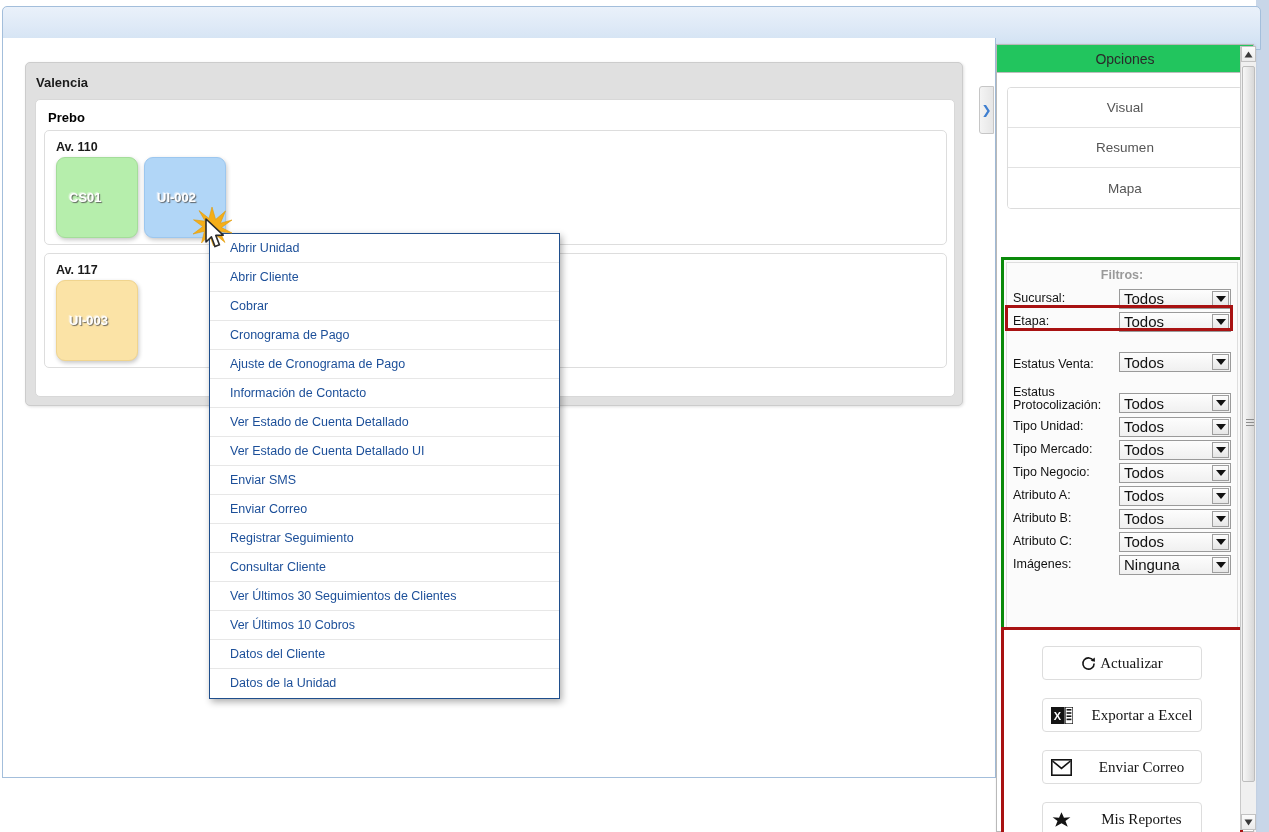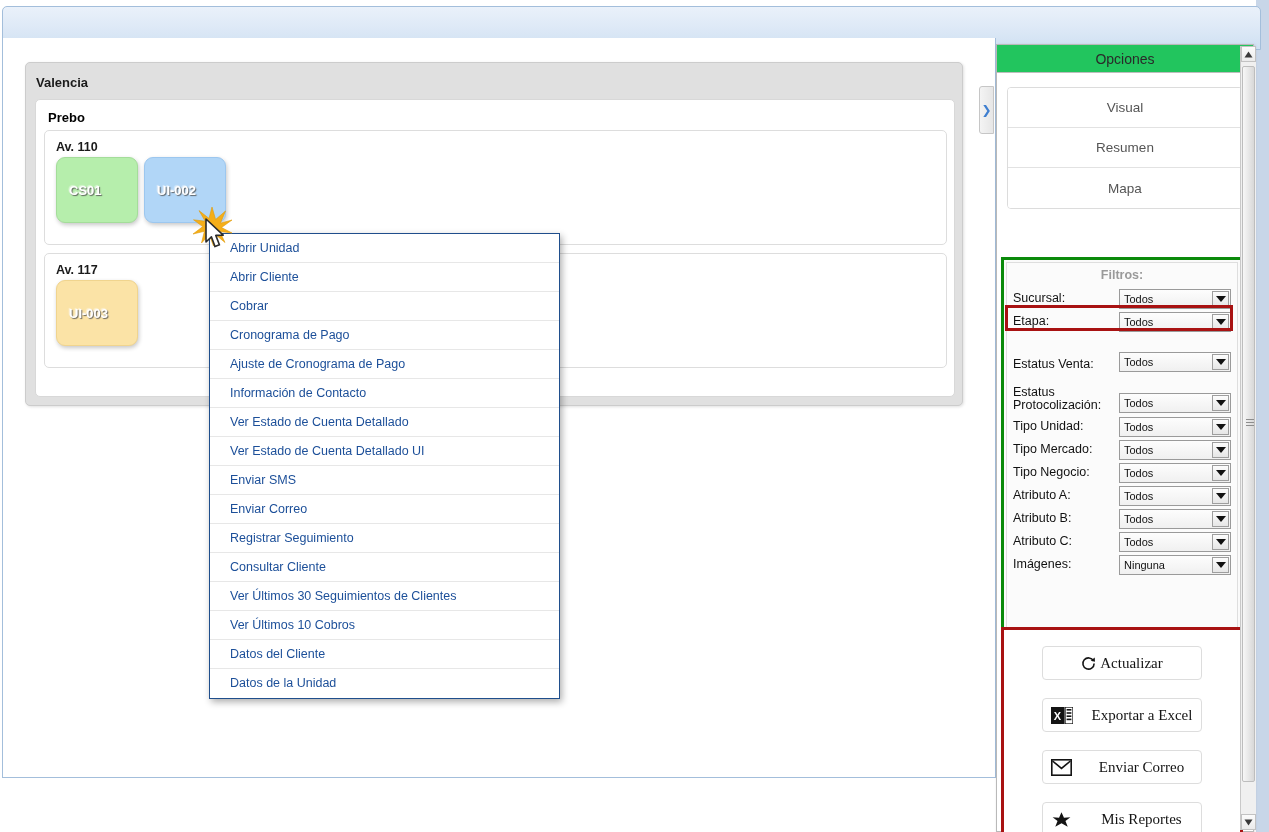--- a/index.html
+++ b/index.html
@@ -63,21 +63,21 @@
   }
   .street-panel {
     position: absolute; left: 8px; width: 903px;
     background: #ffffff; border: 1px solid #dddddd; border-radius: 5px;
   }
   .street-title {
     position: absolute; left: 11px; top: 9px;
     font-size: 12.5px; font-weight: bold; color: #1a1a1a;
   }
   .unit {
-    position: absolute; width: 82px; height: 66px; border-radius: 9px;
+    position: absolute; width: 82px; height: 81px; border-radius: 9px;
     display: flex; align-items: center; justify-content: flex-start;
     padding-left: 12px;
     font-size: 13px; font-weight: bold; color: #ffffff;
     text-shadow: 1px 1px 1px rgba(80,80,80,.85), -1px -1px 1px rgba(255,255,255,.5);
     box-shadow: 1px 2px 4px rgba(0,0,0,.22);
     cursor: pointer; user-select: none;
   }
 
   
   .ctxmenu {
@@ -136,21 +136,21 @@
     padding: 0 6px 0 6px; height: 23px;
   }
   .flabel { font-size: 12.5px; color: #111; width: 106px; line-height: 1.05; }
   .flabel.two { line-height: 1.04; }
   .fselect {
     position: relative; width: 112px; height: 20px;
     border: 1px solid #9a9a9a; background: linear-gradient(to bottom,#fdfdfd,#f0f0f0);
     display: flex; align-items: center; cursor: pointer; overflow: hidden;
   }
   .fselect .val {
-    font-size: 11px; color: #111; padding-left: 4px; white-space: nowrap;
+    font-size: 15px; color: #111; padding-left: 4px; white-space: nowrap;
   }
   .farrow {
     position: absolute; right: 1px; top: 1px; width: 17px; height: 16px;
     background: linear-gradient(to bottom,#fcfcfc,#e6e6e6);
     border: 1px solid #9e9e9e;
     display: flex; align-items: center; justify-content: center;
   }
   .farrow i {
     width: 0; height: 0; border-left: 5px solid transparent;
     border-right: 5px solid transparent; border-top: 6px solid #111; display:block;

